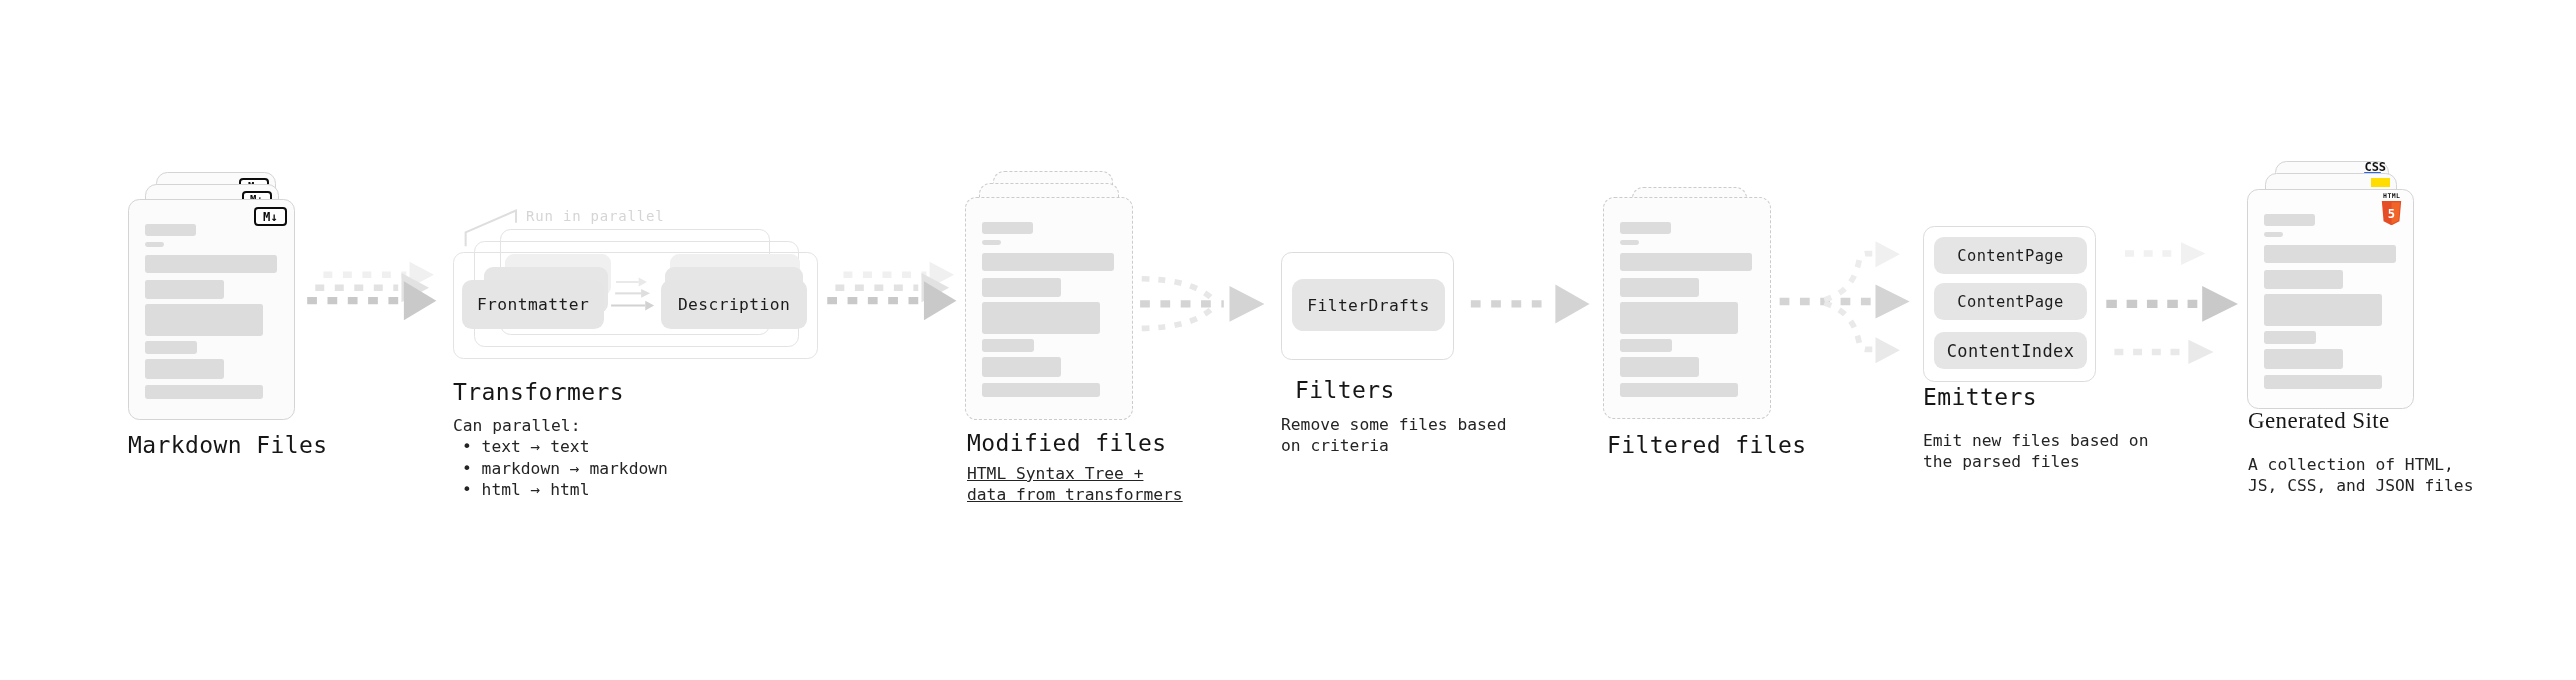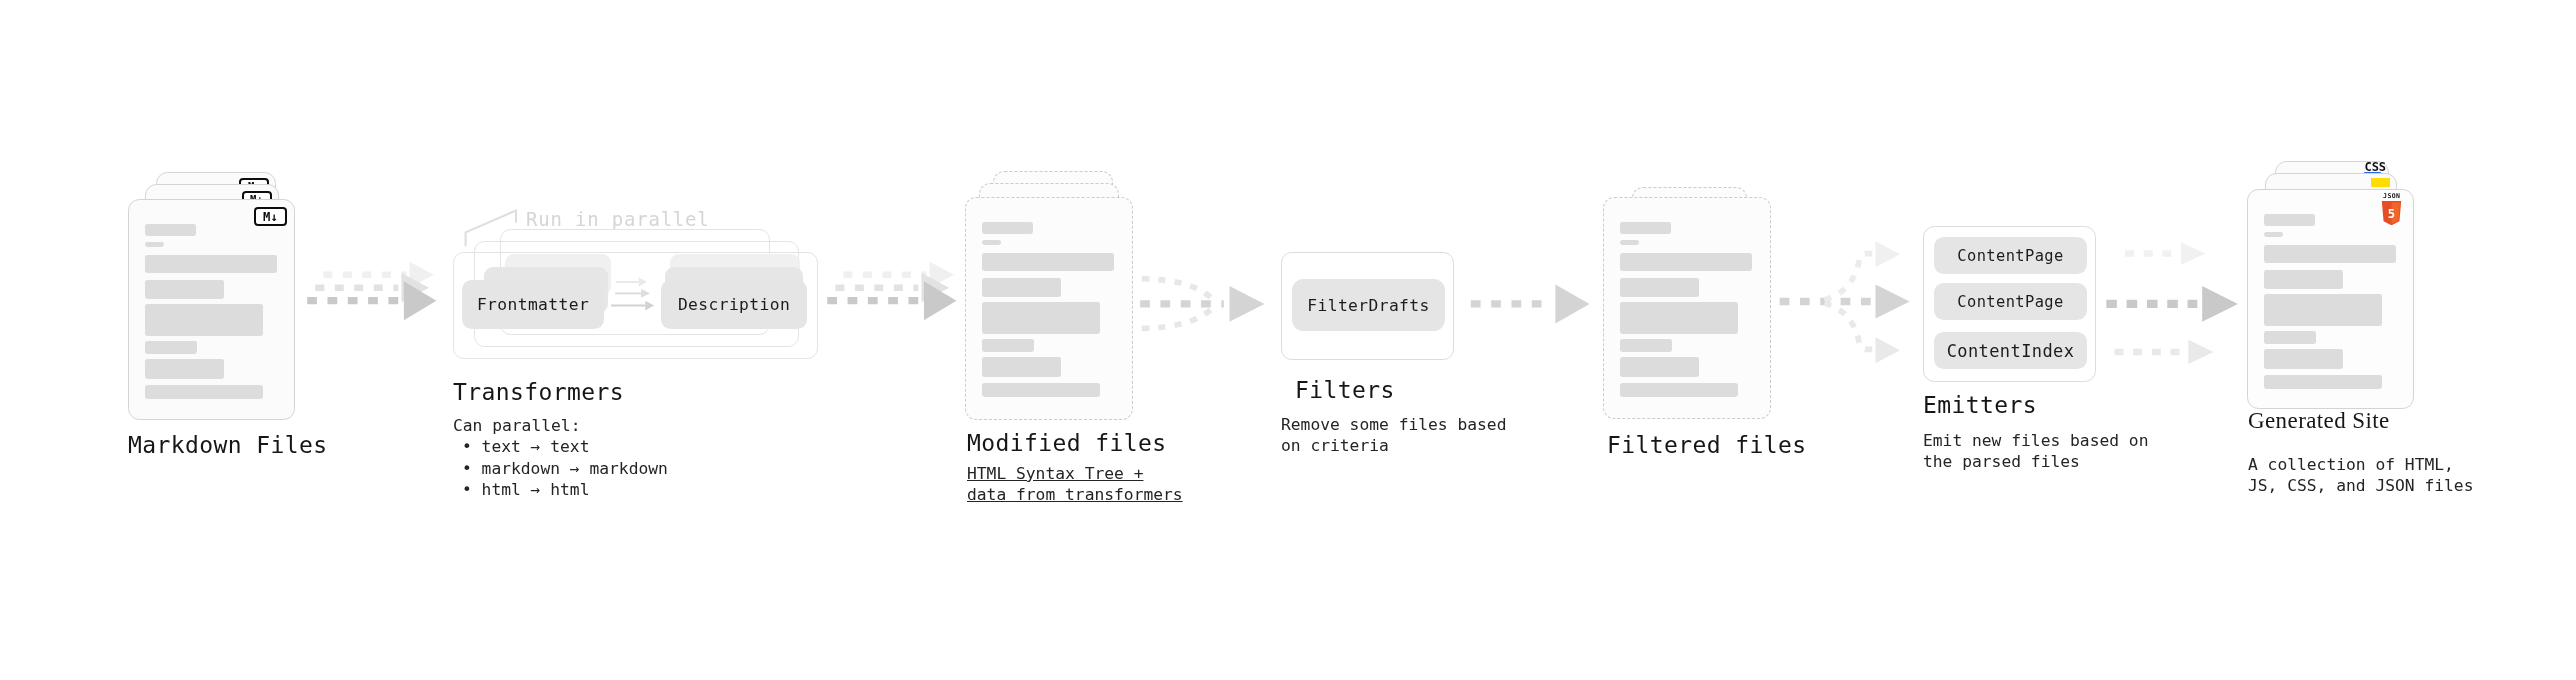--- a/index.html
+++ b/index.html
@@ -30,21 +30,21 @@
 
   
   .btn{position:absolute;background:#e5e5e5;border-radius:9.8px;display:flex;align-items:center;justify-content:center;
        font-size:16.3px;color:#1c1c1c;letter-spacing:0.4px;}
   .btn.ghost1{background:#e6e6e6;}
   .btn.ghost2{background:#f0f0f0;}
 
   
   .title{position:absolute;font-size:23px;font-weight:500;color:#161616;letter-spacing:0.4px;white-space:nowrap;}
   .sub{position:absolute;font-size:16.3px;color:#242424;line-height:21px;white-space:nowrap;}
-  .ann{position:absolute;font-size:19px;color:#d5d5d5;letter-spacing:0.8px;white-space:nowrap;}
+  .ann{position:absolute;font-size:14px;color:#d5d5d5;letter-spacing:0.8px;white-space:nowrap;}
 
   
   .mdbadge{position:absolute;background:#ffffff;border:2.4px solid #0c0c0c;border-radius:4.1px;
            display:flex;align-items:center;justify-content:center;font-weight:bold;color:#0c0c0c;box-sizing:border-box;}
   .mdbadge.front{width:32.5px;height:18.7px;font-size:12.2px;}
   .mdbadge.back{width:30px;height:16.3px;font-size:10.6px;}
 
   
   .cssbadge{position:absolute;width:16.3px;text-align:center;}
   .cssbadge .txt{font-size:12px;font-weight:bold;color:#111;line-height:5.7px;}
@@ -210,40 +210,40 @@
           <i class="ph"></i>
       </div>
       <div class="title" style="left:1607px;top:432px;">Filtered files</div>
     </div>
 
     <div>
       <div class="box strong" style="left:1923px;top:226px;width:173px;height:156px;border-radius:11.4px;"></div>
       <div class="btn" style="left:1934px;top:237px;width:153px;height:37px;font-size:15.4px;">ContentPage</div>
       <div class="btn" style="left:1934px;top:283px;width:153px;height:37px;font-size:15.4px;">ContentPage</div>
       <div class="btn" style="left:1934px;top:332px;width:153px;height:37px;font-size:17px;">ContentIndex</div>
-      <div class="title" style="left:1923px;top:392px;">Emitters</div>
+      <div class="title" style="left:1923px;top:384px;">Emitters</div>
       <div class="sub" style="left:1923px;top:430px;">
         <div>Emit new files based on</div>
         <div>the parsed files</div>
       </div>
     </div>
 
     <div>
       <div class="card" style="left:2275px;top:161px;width:114px;height:221px;">
         <div class="cssbadge" style="right:7.3px;top:3.3px;">
           <div class="txt">CSS</div>
           <div class="bar"></div>
         </div>
       </div>
       <div class="card" style="left:2265px;top:173px;width:132px;height:221px;">
         <div class="jsbadge" style="right:6.5px;top:4.1px;"></div>
       </div>
       <div class="card" style="left:2247px;top:189px;width:167px;height:220px;background:#fdfdfd;">
         <div class="html5badge" style="right:9.8px;top:3.3px;">
-          <div class="txt">JSON</div>
+          <div class="txt">HTML</div>
           <svg width="21" height="24.4" viewBox="0 0 26 30" style="display:block;margin:0 auto;">
             <path d="M1 0 H25 L22.8 25 L13 30 L3.2 25 Z" fill="#e44d26"></path>
             <path d="M13 1.5 V28.4 L21.6 24 L23.6 1.5 Z" fill="#f16529"></path>
             <text x="13" y="21.5" text-anchor="middle" font-size="15" font-weight="bold" fill="#ffffff">5</text>
           </svg>
         </div>
         <i class="ph"></i>
           <i class="ph"></i>
           <i class="ph"></i>
           <i class="ph"></i>

